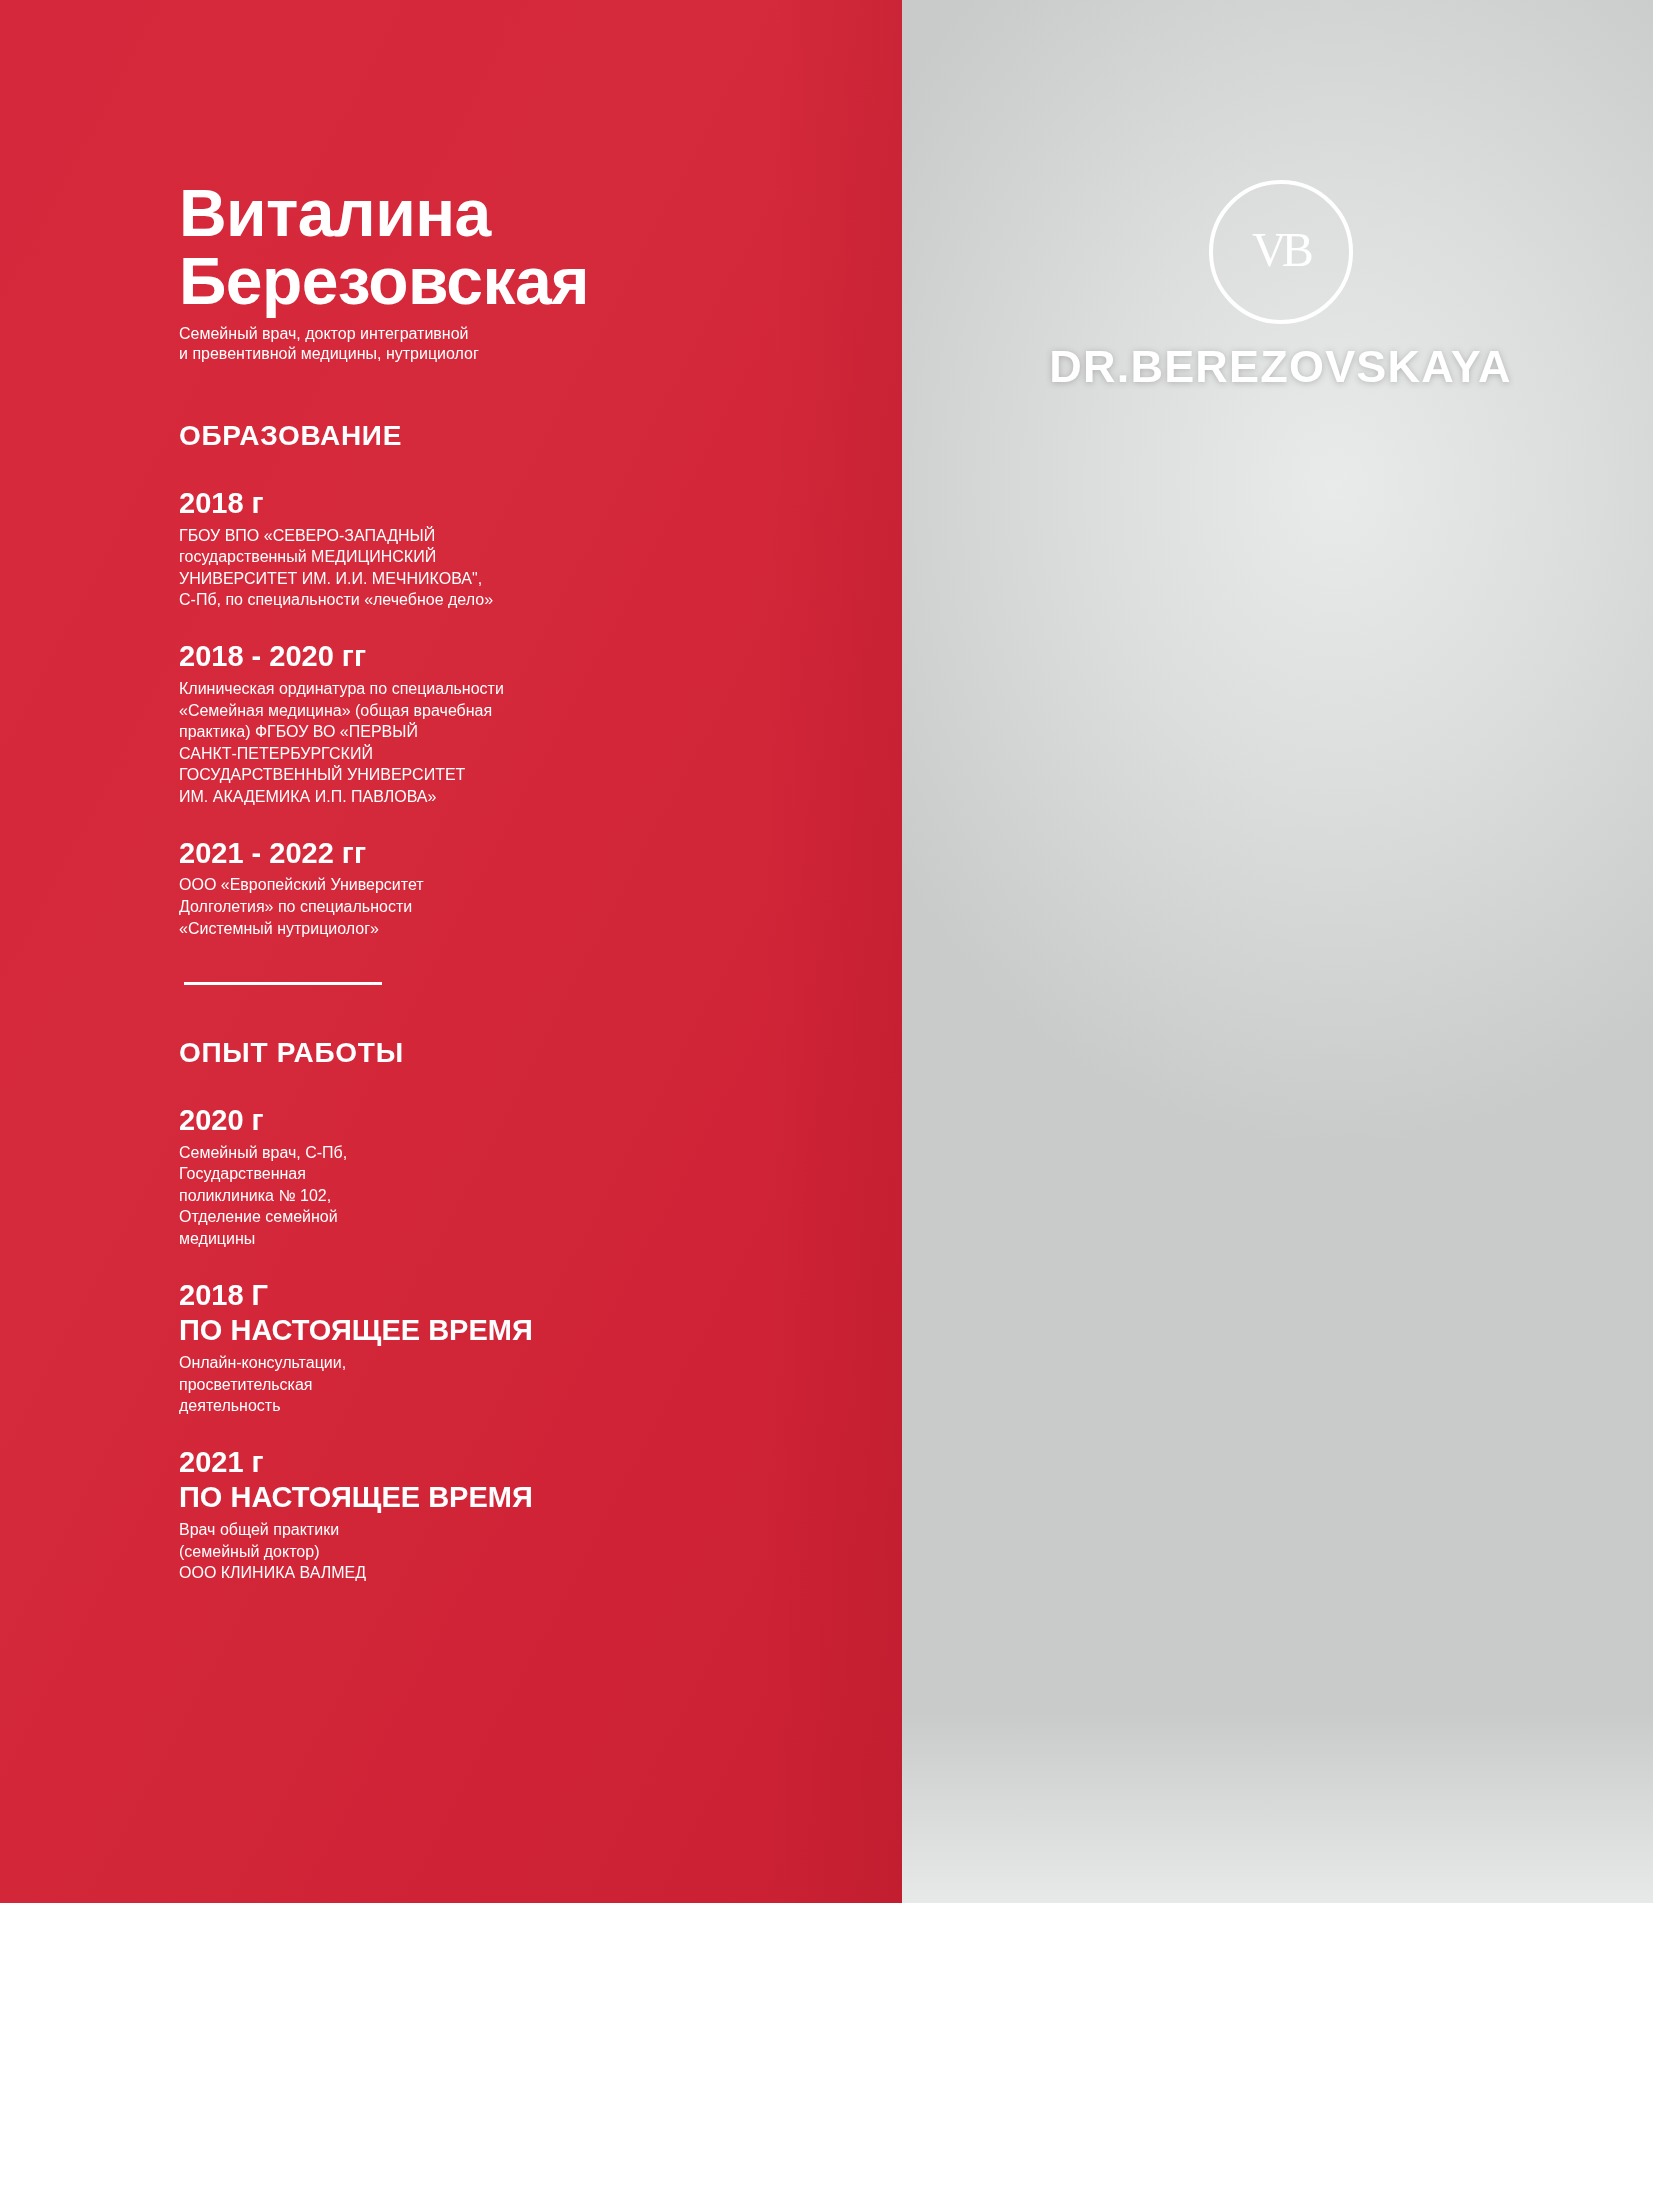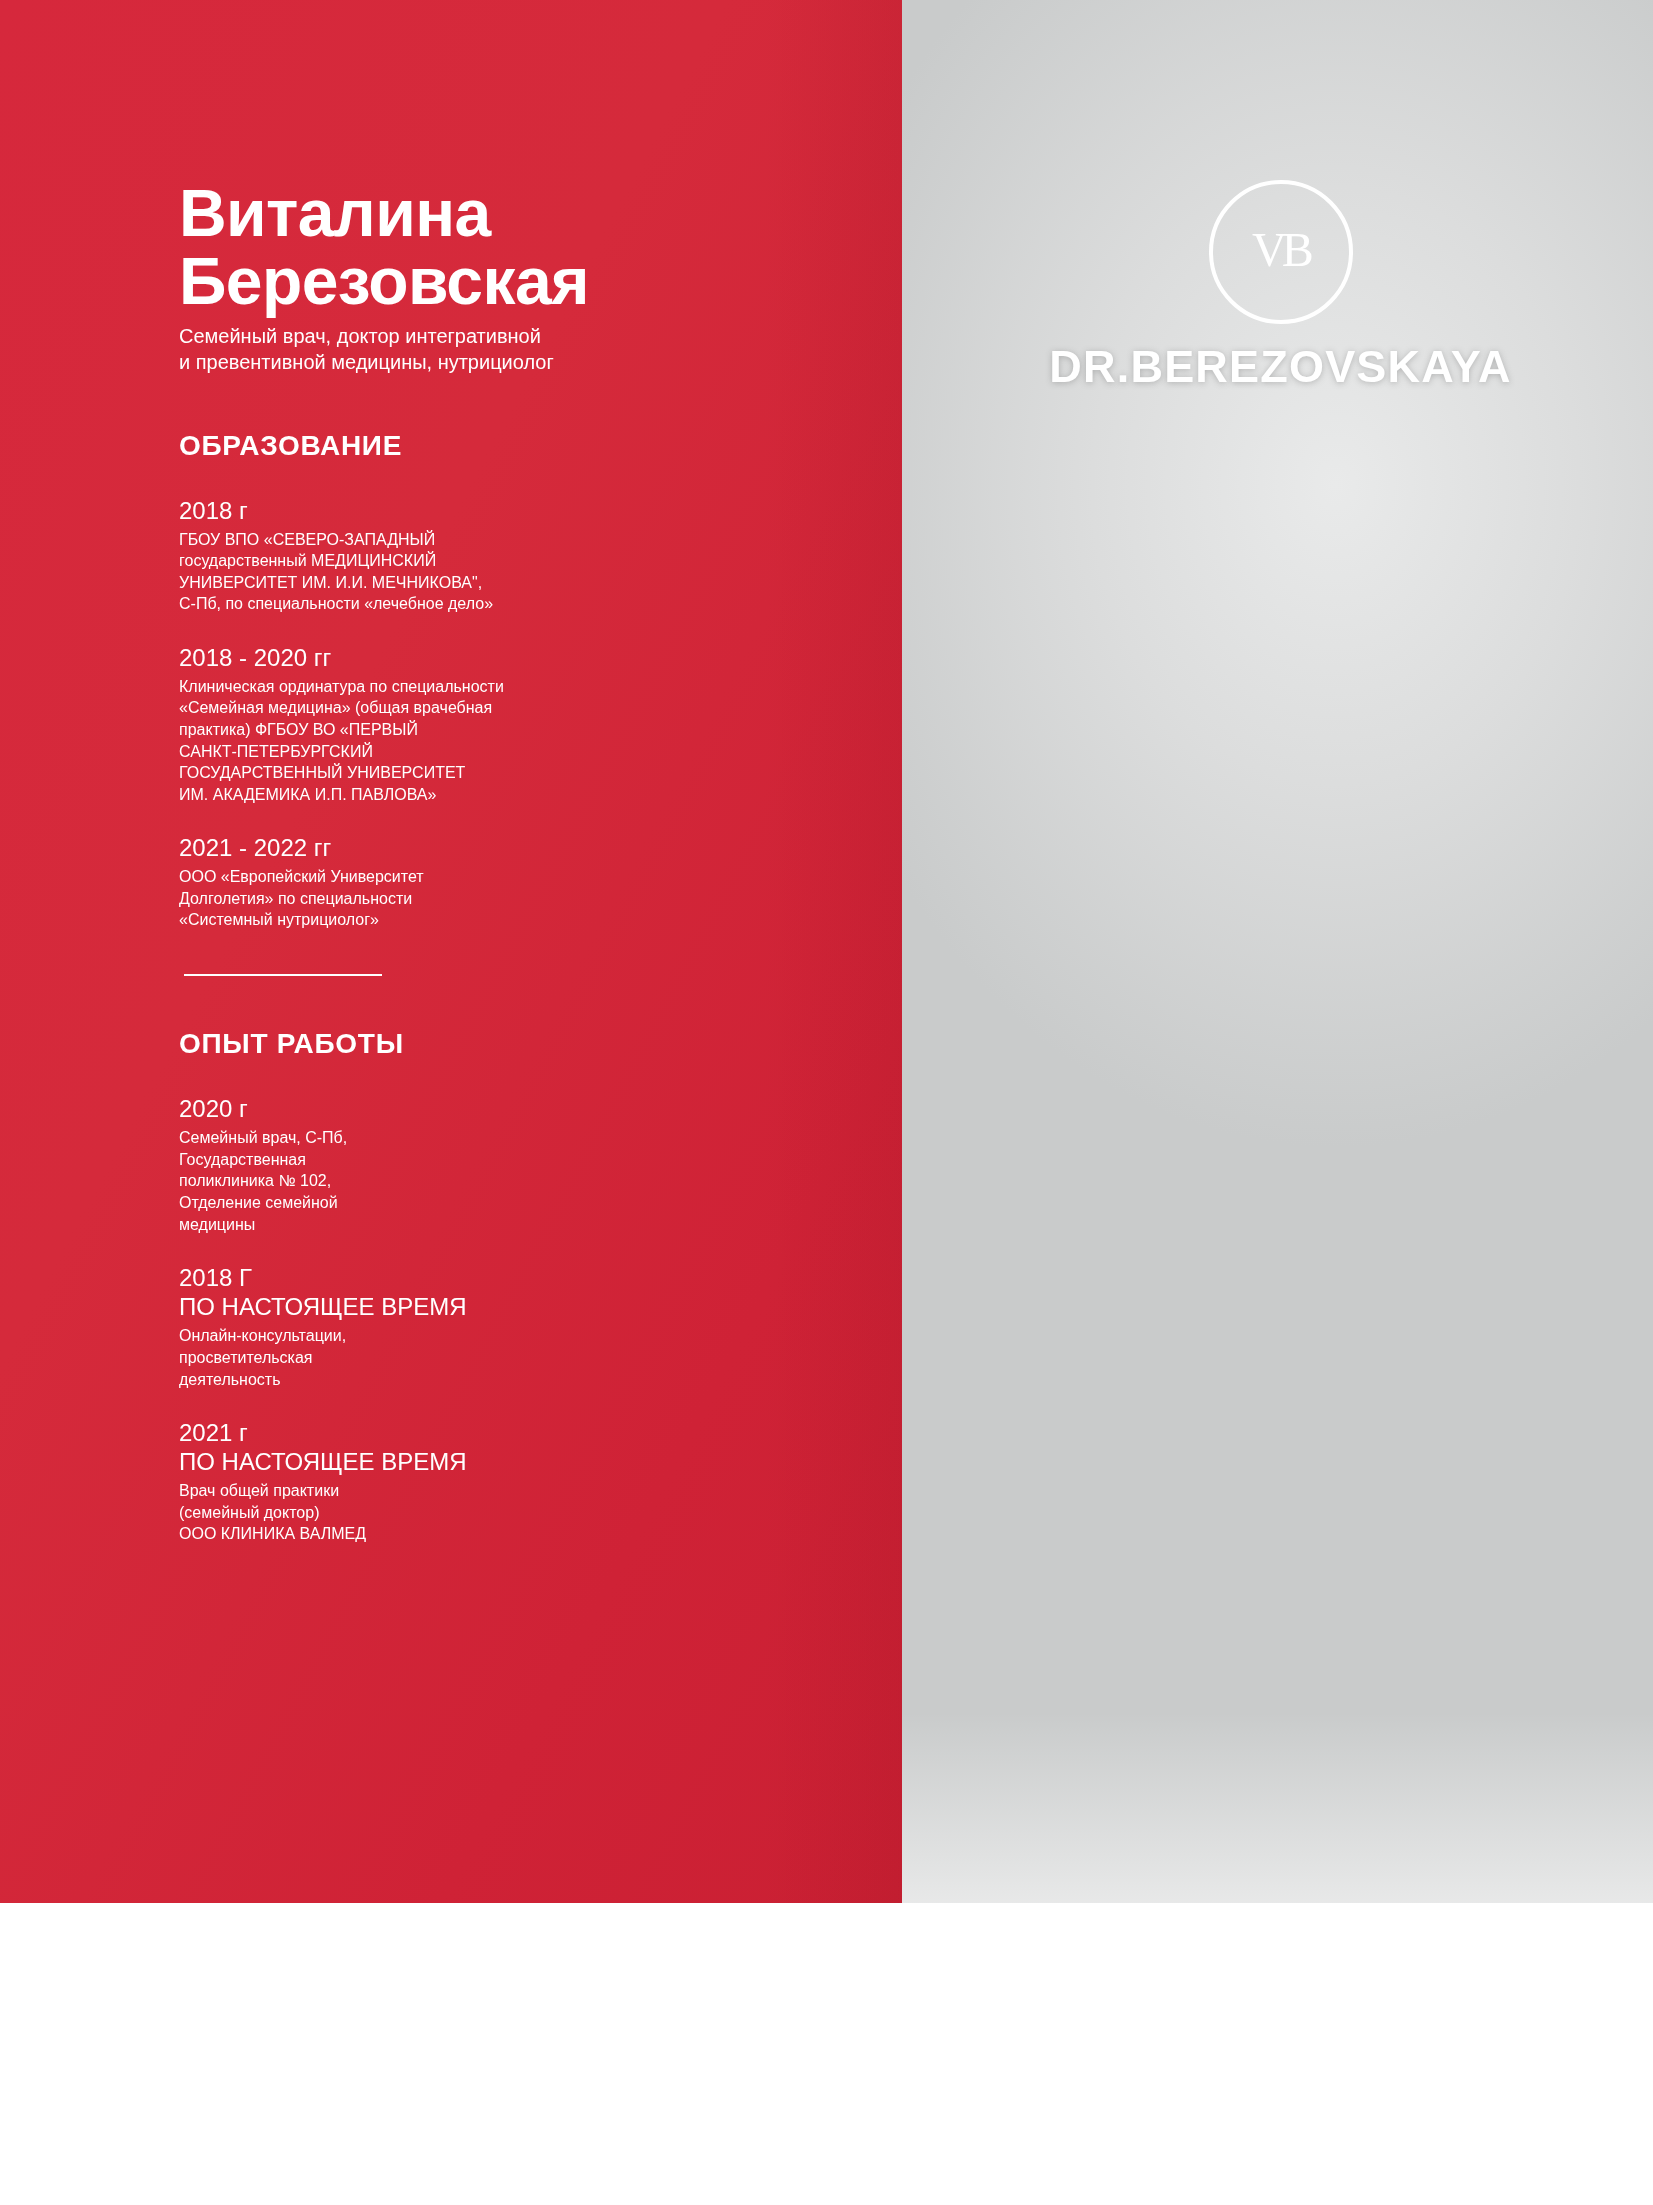--- a/index.html
+++ b/index.html
@@ -67,40 +67,40 @@
   .name {
     font-size: 66px;
     line-height: 1.03;
     font-weight: bold;
     letter-spacing: -0.6px;
     margin: 0 0 8.4px 0;
     white-space: pre-line;
   }
 
   .subtitle {
-    font-size: 20px;
+    font-size: 16px;
     line-height: 1.26;
     margin: 0 0 55px 0;
     white-space: pre-line;
     font-weight: 400;
   }
 
   .section-heading {
     font-size: 28px;
     font-weight: bold;
     letter-spacing: 0.7px;
     margin: 0 0 34px 0;
   }
 
   .entry {
     margin-bottom: 28px;
   }
   .entry-years {
-    font-size: 24px;
-    font-weight: normal;
+    font-size: 29px;
+    font-weight: bold;
     line-height: 1.22;
     margin: 0 0 3.6px 0;
     white-space: pre-line;
   }
   .entry-text {
     font-size: 16px;
     line-height: 1.35;
     margin: 0;
     white-space: pre-line;
     font-weight: 400;

